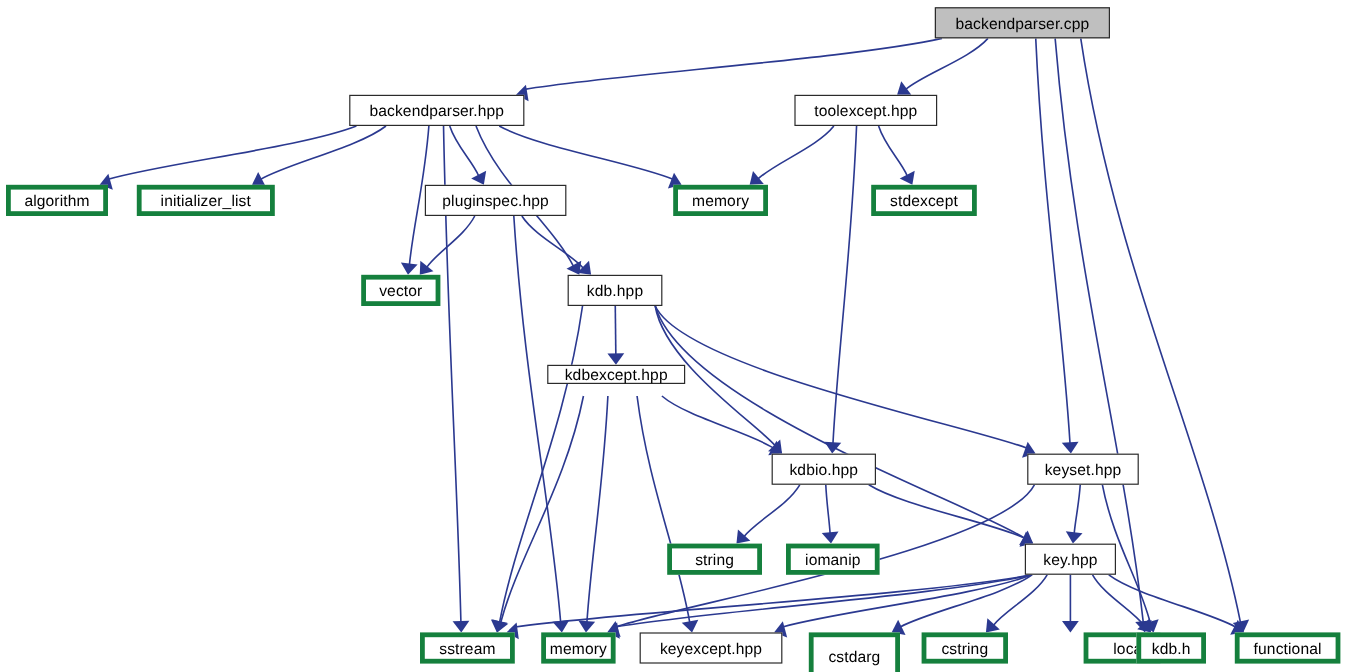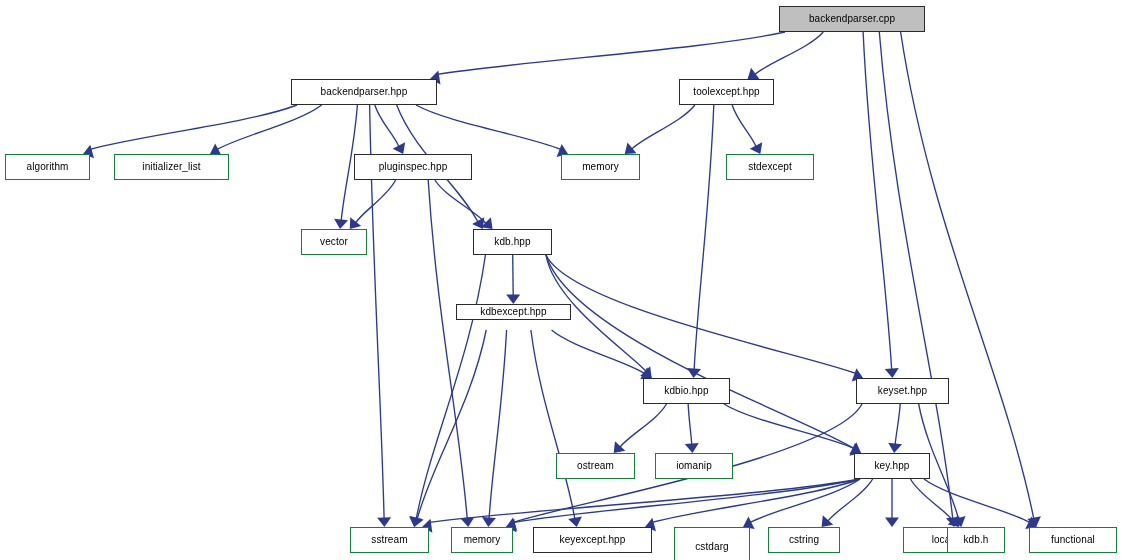--- a/index.html
+++ b/index.html
@@ -29,28 +29,28 @@
     width: 1122px;
     height: 560px;
   }
   .node {
     position: absolute;
     box-sizing: border-box;
     display: flex;
     align-items: center;
     justify-content: center;
     white-space: nowrap;
-    font-size: 10px;
+    font-size: 13px;
     color: #000000;
     background: #ffffff;
     line-height: 1;
     letter-spacing: 0.1px;
   }
   .node.system {
-    border: 1px solid #15803d;
+    border: 4px solid #15803d;
   }
   .node.project {
     border: 1.6px solid #2b2b2b;
   }
   .node.root {
     border: 1.6px solid #2b2b2b;
     background: #bfbfbf;
   }
   .edge-path {
     fill: none;
@@ -150,21 +150,21 @@
       <path d="M924,479 C947.2371067793113,496.3781888970714 1006.3861058539217,509.41183056987495 1029.623212633233,522.4454722426785" class="edge-path"></path>
       <polygon points="1036.8,527 1025.1583487681683,528.9292373095069 1031.5087491886716,516.4523621198101" class="edge-head"></polygon>
     </svg>
   <div id="node-layer">
       <div class="node root" style="left: 779px; top: 6px; width: 146px; height: 26px;">
         <span>backendparser.cpp</span>
       </div>
       <div class="node project" style="left: 291px; top: 79px; width: 146px; height: 26px;">
         <span>backendparser.hpp</span>
       </div>
-      <div class="node project" style="left: 662px; top: 79px; width: 95px; height: 26px; margin-left: 17px;">
+      <div class="node project" style="left: 662px; top: 79px; width: 119px; height: 26px;">
         <span>toolexcept.hpp</span>
       </div>
       <div class="node system" style="left: 5px; top: 154px; width: 85px; height: 26px;">
         <span>algorithm</span>
       </div>
       <div class="node system" style="left: 114px; top: 154px; width: 115px; height: 26px;">
         <span>initializer_list</span>
       </div>
       <div class="node project" style="left: 354px; top: 154px; width: 118px; height: 26px;">
         <span>pluginspec.hpp</span>
@@ -184,21 +184,21 @@
       <div class="node project" style="left: 456px; top: 304px; width: 115px; height: 16px;">
         <span>kdbexcept.hpp</span>
       </div>
       <div class="node project" style="left: 643px; top: 378px; width: 87px; height: 26px;">
         <span>kdbio.hpp</span>
       </div>
       <div class="node project" style="left: 856px; top: 378px; width: 93px; height: 26px;">
         <span>keyset.hpp</span>
       </div>
       <div class="node system" style="left: 556px; top: 453px; width: 79px; height: 26px;">
-        <span>ostream</span>
+        <span>string</span>
       </div>
       <div class="node system" style="left: 655px; top: 453px; width: 78px; height: 26px;">
         <span>iomanip</span>
       </div>
       <div class="node project" style="left: 854px; top: 453px; width: 76px; height: 26px;">
         <span>key.hpp</span>
       </div>
       <div class="node system" style="left: 350px; top: 527px; width: 79px; height: 26px;">
         <span>sstream</span>
       </div>

